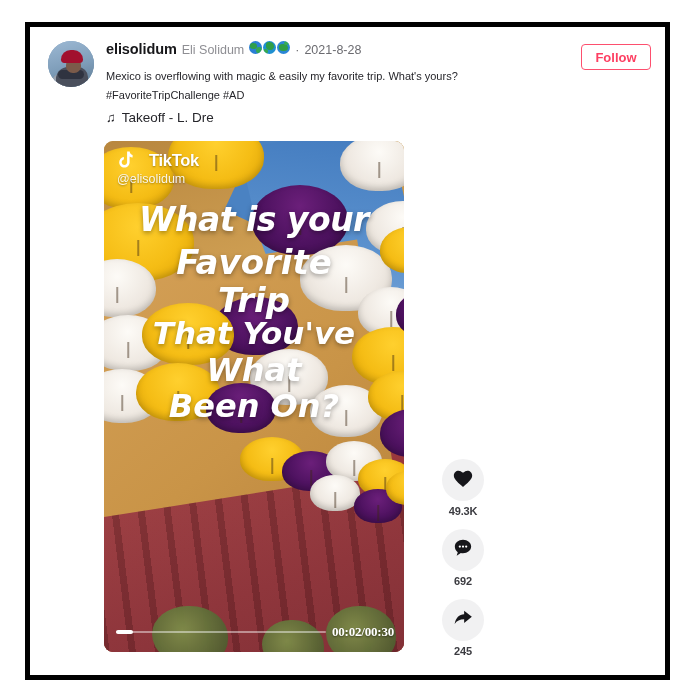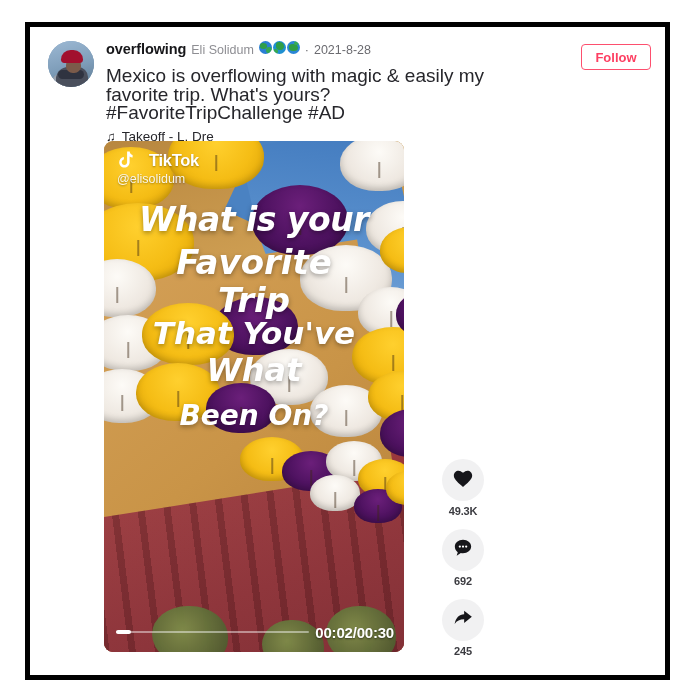--- a/index.html
+++ b/index.html
@@ -147,21 +147,21 @@
   .globe.g3::before { left:2px; top:3px; width:9px; height:7px; background:#2f9e45; }
   .globe.g3::after { right:1px; top:0px; width:5px; height:4px; background:#37ad52; }
 
   .dot-date {
     font-size: 12.5px;
     color: #6b6b70;
   }
 
   .desc {
     margin-top: 6px;
-    font-size: 19px;
+    font-size: 11px;
     line-height: 18.5px;
     color: #26262b;
   }
   .desc .line2 { display: block; }
 
   .music-row {
     margin-top: 6px;
     font-size: 13.5px;
     color: #26262b;
     display: flex;
@@ -335,21 +335,21 @@
   .overlay-text .ln {
     display: block;
     line-height: 1.02;
     white-space: nowrap;
   }
   .ln1 { font-size: 33px; letter-spacing: -0.5px; }
   .ln2 { font-size: 34px; margin-top: 8px; }
   .ln3 { font-size: 34px; margin-top: 4px; }
   .ln4 { font-size: 31px; margin-top: 0; }
   .ln5 { font-size: 32px; margin-top: 4px; }
-  .ln6 { font-size: 28px; margin-top: 16px; }
+  .ln6 { font-size: 32px; margin-top: 4px; }
 
   
   .progress-row {
     position: absolute;
     left: 12px;
     right: 10px;
     bottom: 13px;
     height: 14px;
     z-index: 7;
     display: flex;
@@ -366,25 +366,26 @@
     position: absolute;
     left: 0; top: -1px;
     width: 8%;
     height: 4px;
     background: #ffffff;
     border-radius: 2px;
   }
   .time-label {
     margin-left: 6px;
     color: #ffffff;
-    font-size: 15px;
+    font-size: 13px;
     font-weight: bold;
     letter-spacing: -0.2px;
     text-shadow: 0 1px 2px rgba(0,0,0,0.5);
     white-space: nowrap;
+    font-family: Liberation Serif, serif;
   }
 
   
   .action-rail {
     position: absolute;
     left: 398px;
     top: 432px;
     width: 70px;
   }
   .action-item {
@@ -424,21 +425,21 @@
           <div class="sky"></div>
           <div class="arm"></div>
           <div class="body"></div>
           <div class="scarf"></div>
           <div class="face"></div>
           <div class="hat"></div>
         </div>
 
         <div class="header-text">
           <div class="name-row">
-            <span class="username">overflowing</span>
+            <span class="username">elisolidum</span>
             <span class="displayname">Eli Solidum</span>
             <span class="emoji-run">
               <span class="globe"></span>
               <span class="globe g2"></span>
               <span class="globe g3"></span>
             </span>
             <span class="dot-date">·</span>
             <span class="dot-date">2021-8-28</span>
           </div>
 

